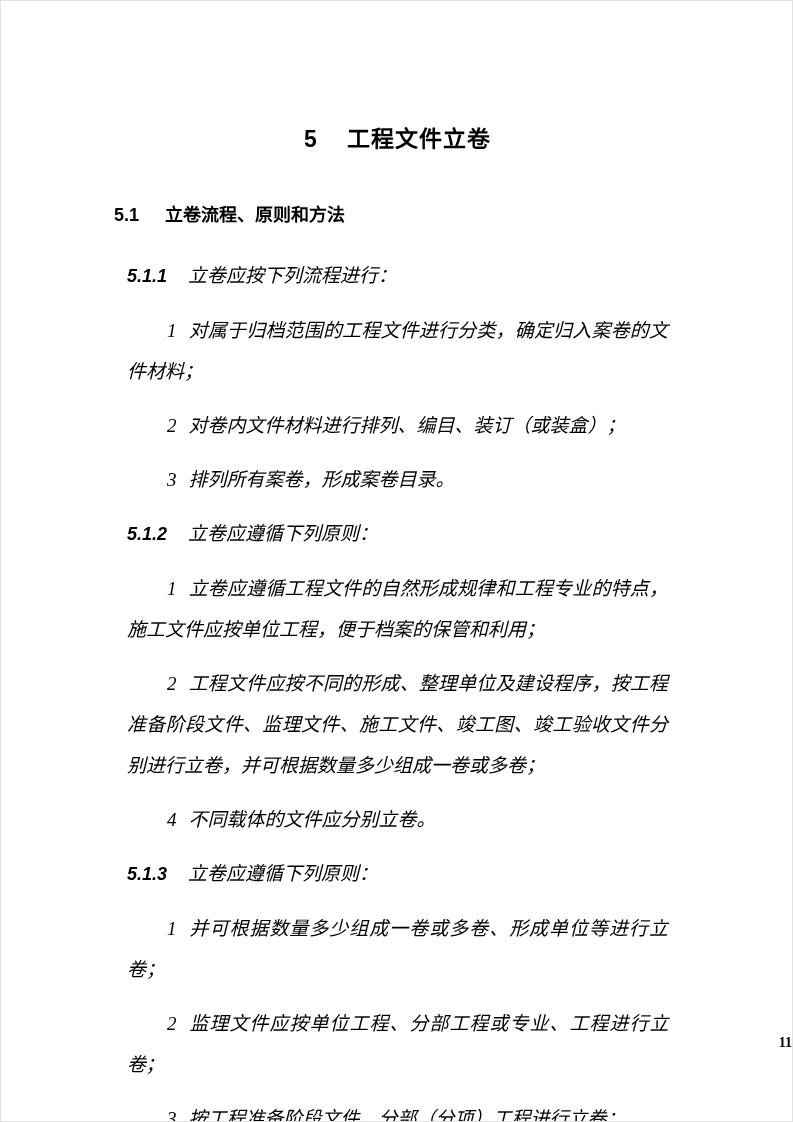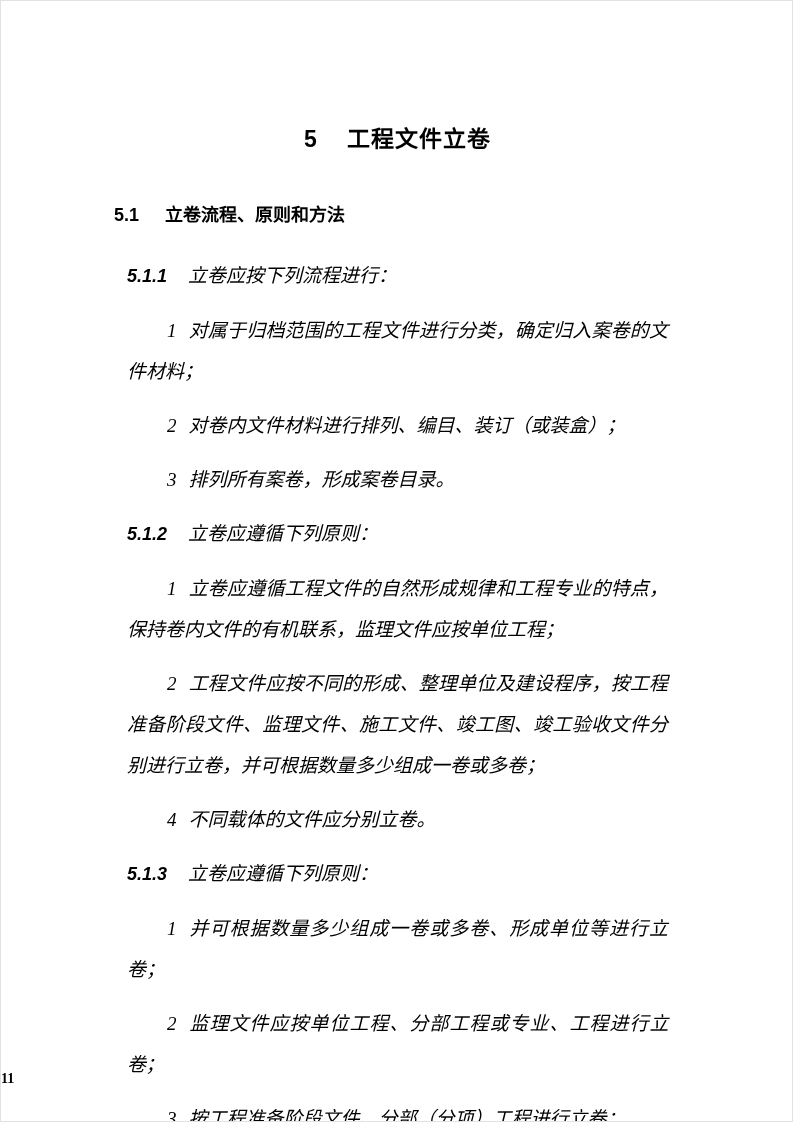--- a/index.html
+++ b/index.html
@@ -52,24 +52,24 @@
     font-family: "Liberation Sans", "DejaVu Sans", sans-serif;
     font-weight: bold;
     font-size: 18px;
     margin-right: 21px;
   }
   .item { text-indent: 40px; }
   .item .item-num { margin-right: 12px; }
   .item.tight { letter-spacing: -0.4px; }
   .footer {
     position: absolute;
-    top: 1070px;
+    top: 1034px;
     left: 0;
     width: 100%;
-    text-align: left;
+    text-align: right;
     font-size: 14px;
     font-weight: bold;
     font-family: "Liberation Serif", "DejaVu Serif", serif;
   }
 </style>
 </head>
 <body>
 
 <div class="page">
   <div class="content">
@@ -83,21 +83,21 @@
       <p class="clause-head"><span class="clause-num">5.1.1</span><span class="clause-text">立卷应按下列流程进行：</span></p>
 
       <p class="item"><span class="item-num">1</span><span class="item-text">对属于归档范围的工程文件进行分类，确定归入案卷的文件材料；</span></p>
 
       <p class="item"><span class="item-num">2</span><span class="item-text">对卷内文件材料进行排列、编目、装订（或装盒）；</span></p>
 
       <p class="item"><span class="item-num">3</span><span class="item-text">排列所有案卷，形成案卷目录。</span></p>
 
       <p class="clause-head"><span class="clause-num">5.1.2</span><span class="clause-text">立卷应遵循下列原则：</span></p>
 
-      <p class="item"><span class="item-num">1</span><span class="item-text">立卷应遵循工程文件的自然形成规律和工程专业的特点，保持卷内文件的有机联系，监理文件应按单位工程；</span></p>
+      <p class="item"><span class="item-num">1</span><span class="item-text">立卷应遵循工程文件的自然形成规律和工程专业的特点，施工文件应按单位工程，便于档案的保管和利用；</span></p>
 
       <p class="item"><span class="item-num">2</span><span class="item-text">工程文件应按不同的形成、整理单位及建设程序，按工程准备阶段文件、监理文件、施工文件、竣工图、竣工验收文件分别进行立卷，并可根据数量多少组成一卷或多卷；</span></p>
 
 
       <p class="item"><span class="item-num">4</span><span class="item-text">不同载体的文件应分别立卷。</span></p>
 
       <p class="clause-head"><span class="clause-num">5.1.3</span><span class="clause-text">立卷应遵循下列原则：</span></p>
 
       <p class="item"><span class="item-num">1</span><span class="item-text">并可根据数量多少组成一卷或多卷、形成单位等进行立卷；</span></p>
 

